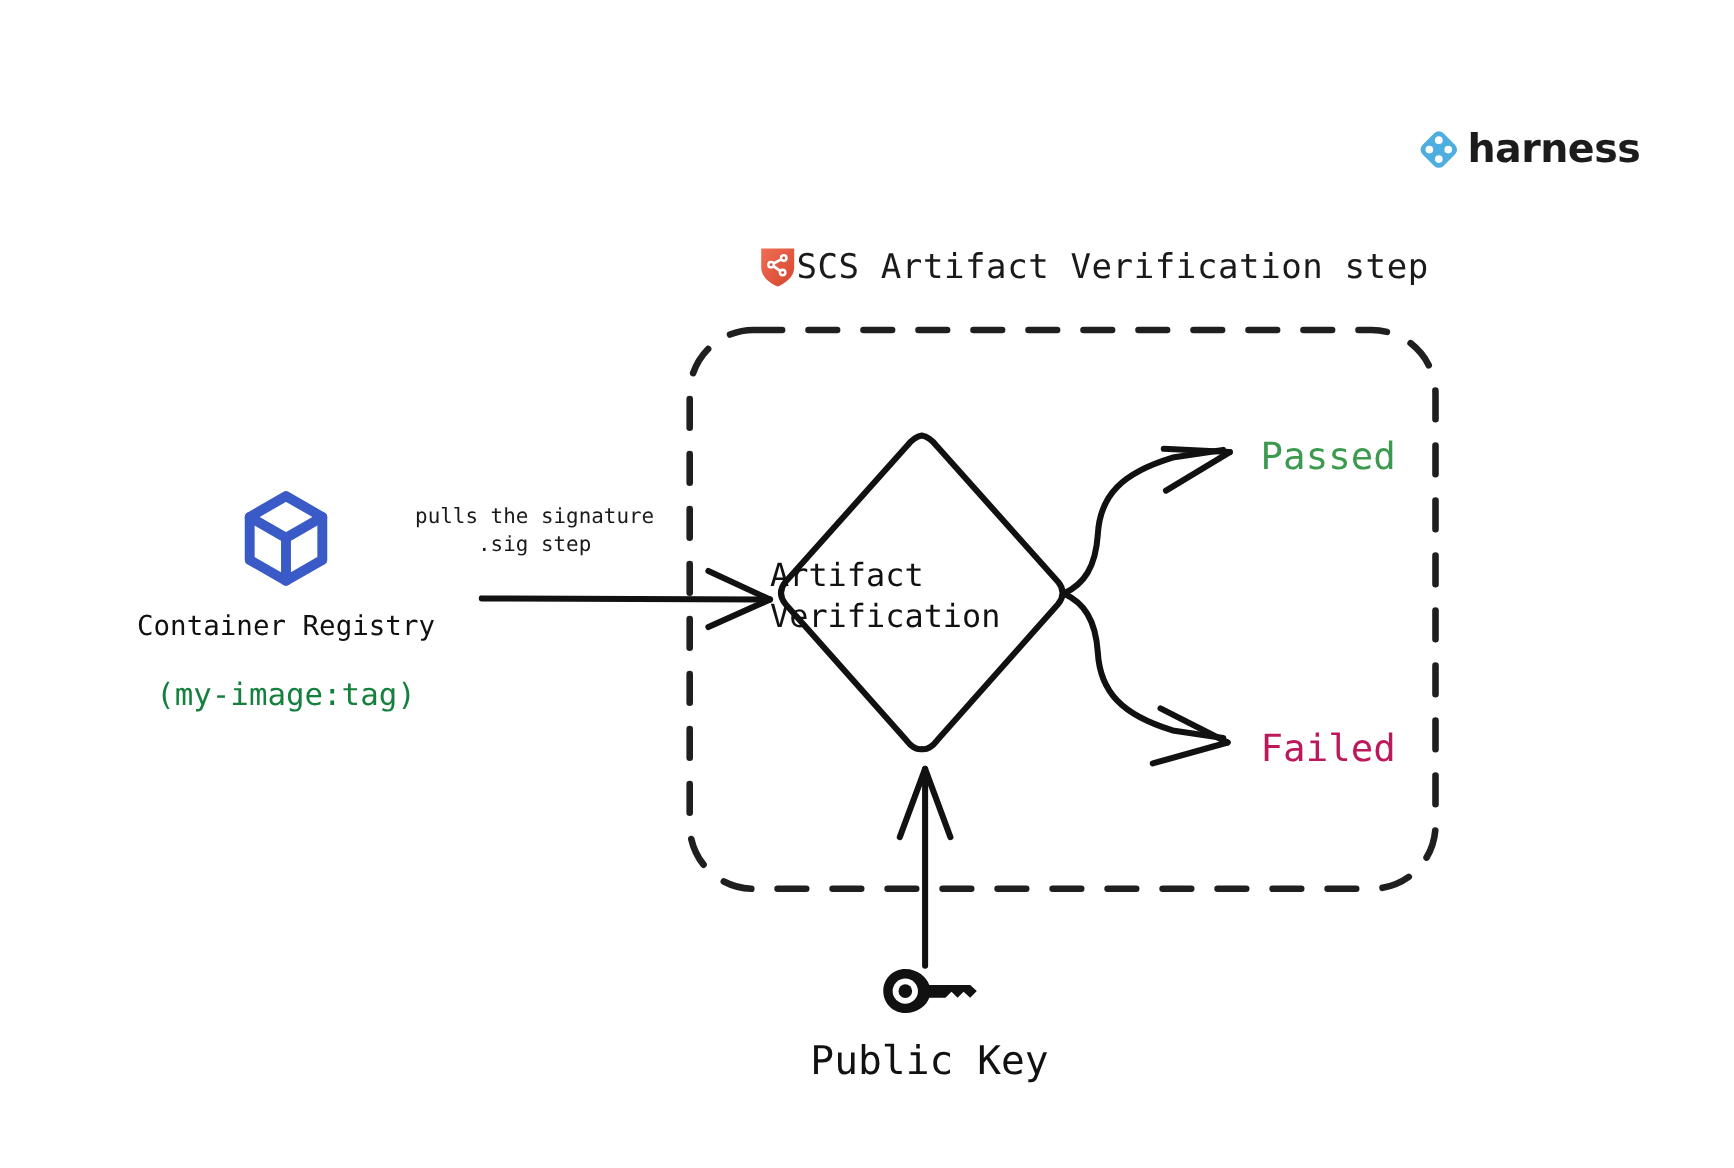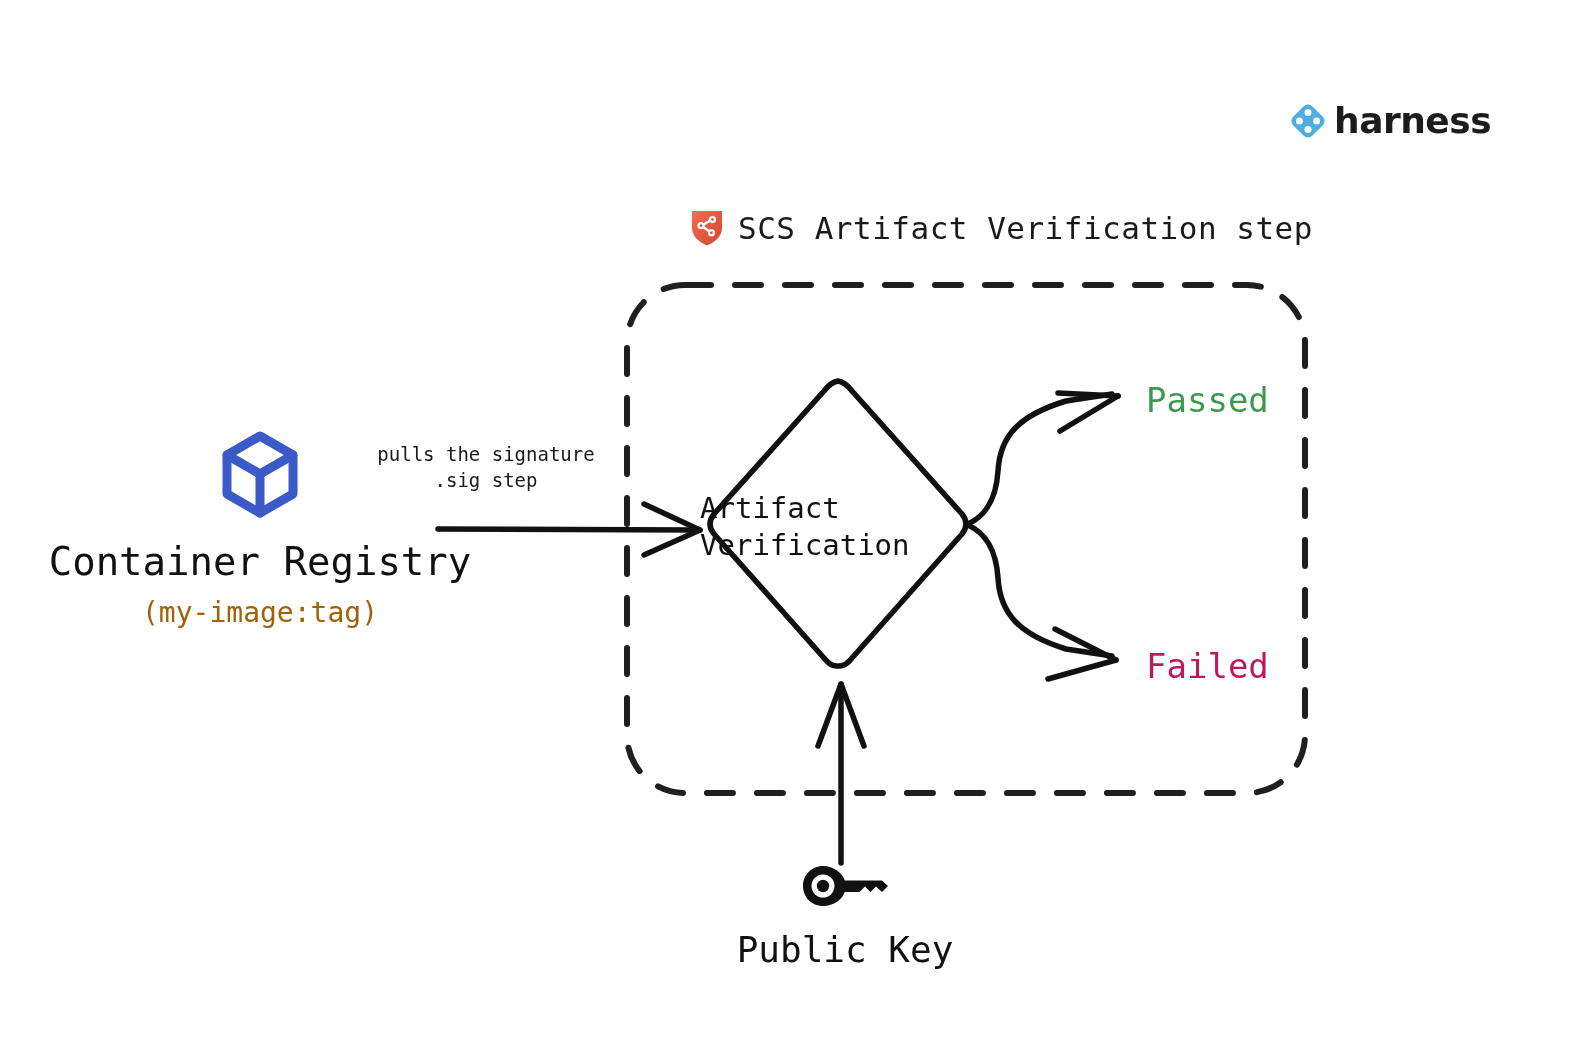--- a/index.html
+++ b/index.html
@@ -11,21 +11,21 @@
   body {
     font-family: "DejaVu Sans Mono", monospace;
     width: 1576px;
     height: 1062px;
     position: relative;
     overflow: hidden;
   }
   #canvas {
     position: absolute;
     left: 0;
-    top: 1px;
+    top: 16px;
     width: 1576px;
     height: 1046px;
   }
   .abs { position: absolute; }
 
   
   #harness-logo {
     left: 1288px;
     top: 100px;
     display: flex;
@@ -40,50 +40,49 @@
     letter-spacing: -0.5px;
     line-height: 1;
   }
 
   
   #step-header {
     left: 690px;
     top: 208px;
     display: flex;
     align-items: center;
-    gap: 14px;
   }
   #step-header .step-title {
     font-family: "DejaVu Sans Mono", monospace;
     font-size: 31px;
     color: #1a1a1a;
     white-space: nowrap;
     letter-spacing: 0.5px;
   }
 
   
   #registry-node {
     left: 40px;
     top: 428px;
     width: 440px;
     text-align: center;
   }
   #registry-node .registry-title {
     font-family: "DejaVu Sans Mono", monospace;
-    font-size: 39px;
+    font-size: 25px;
     color: #111111;
     margin-top: 14px;
     letter-spacing: 0px;
     white-space: nowrap;
   }
   #registry-node .registry-sub {
     font-family: "DejaVu Sans Mono", monospace;
     font-size: 28px;
-    color: #a16207;
-    margin-top: 12px;
+    color: #15803d;
+    margin-top: 32px;
     white-space: nowrap;
   }
 
   
   #edge-label {
     left: 372px;
     top: 441px;
     width: 228px;
     text-align: center;
     font-family: "DejaVu Sans Mono", monospace;

